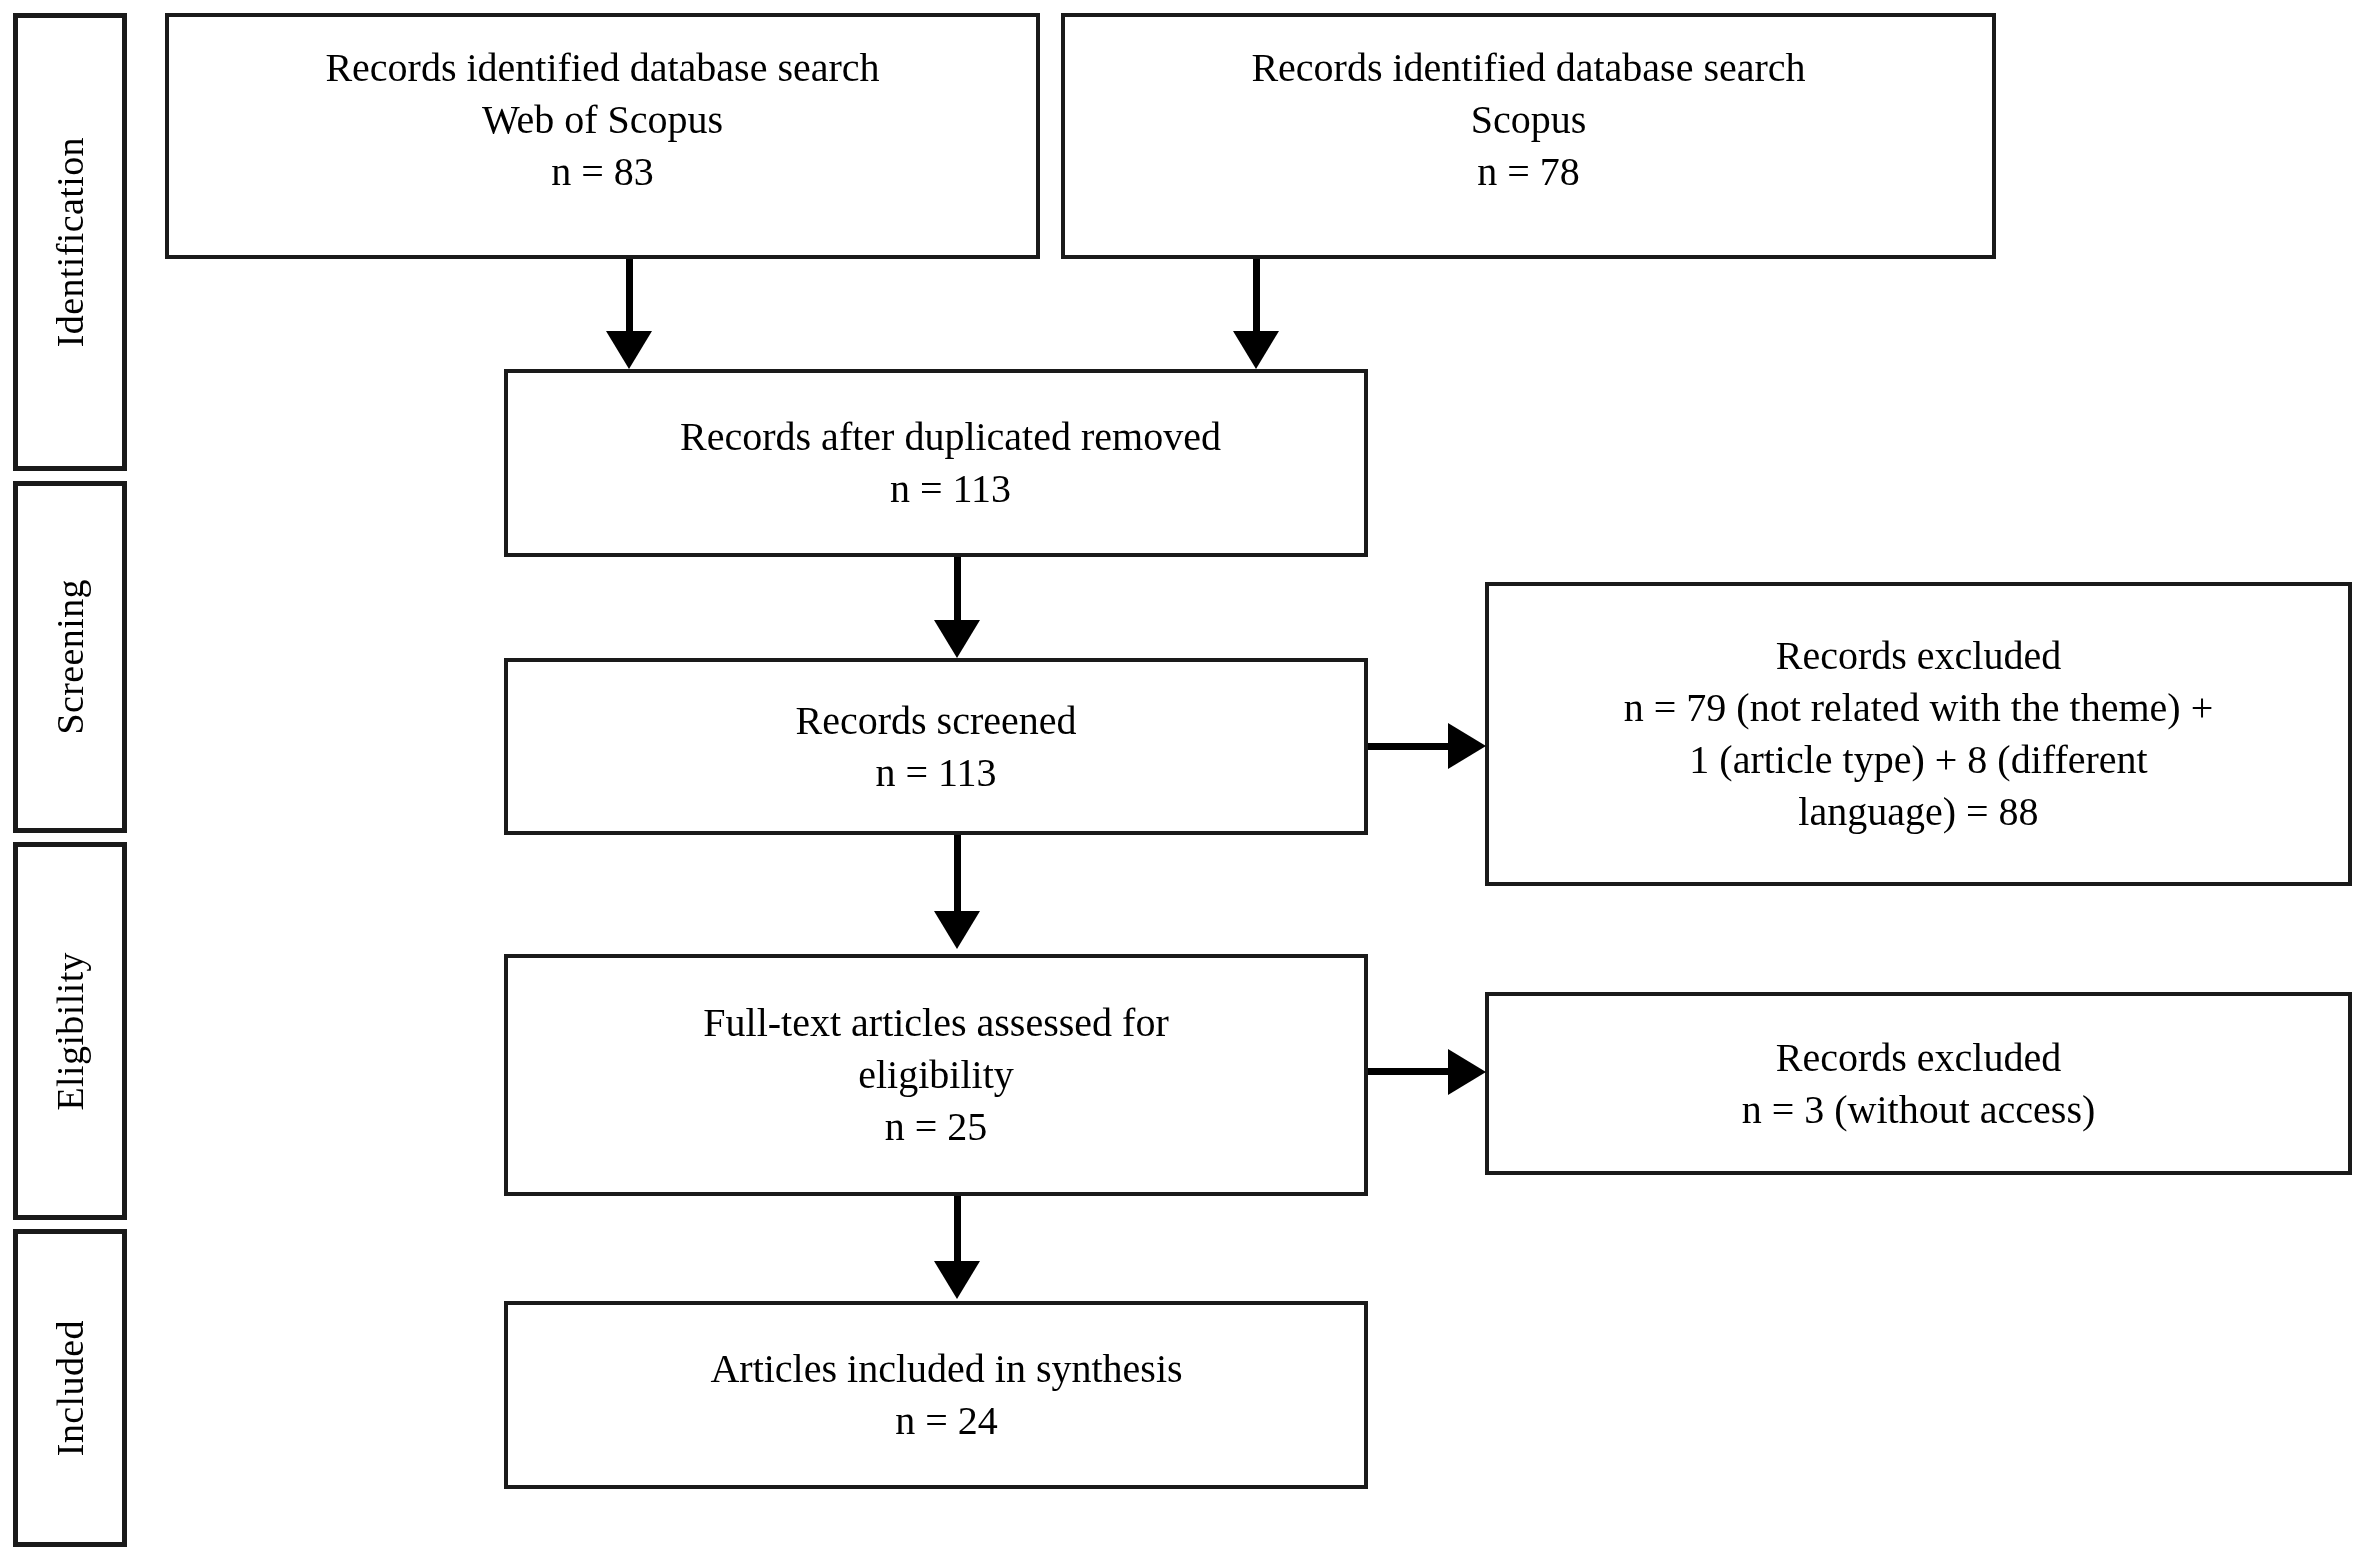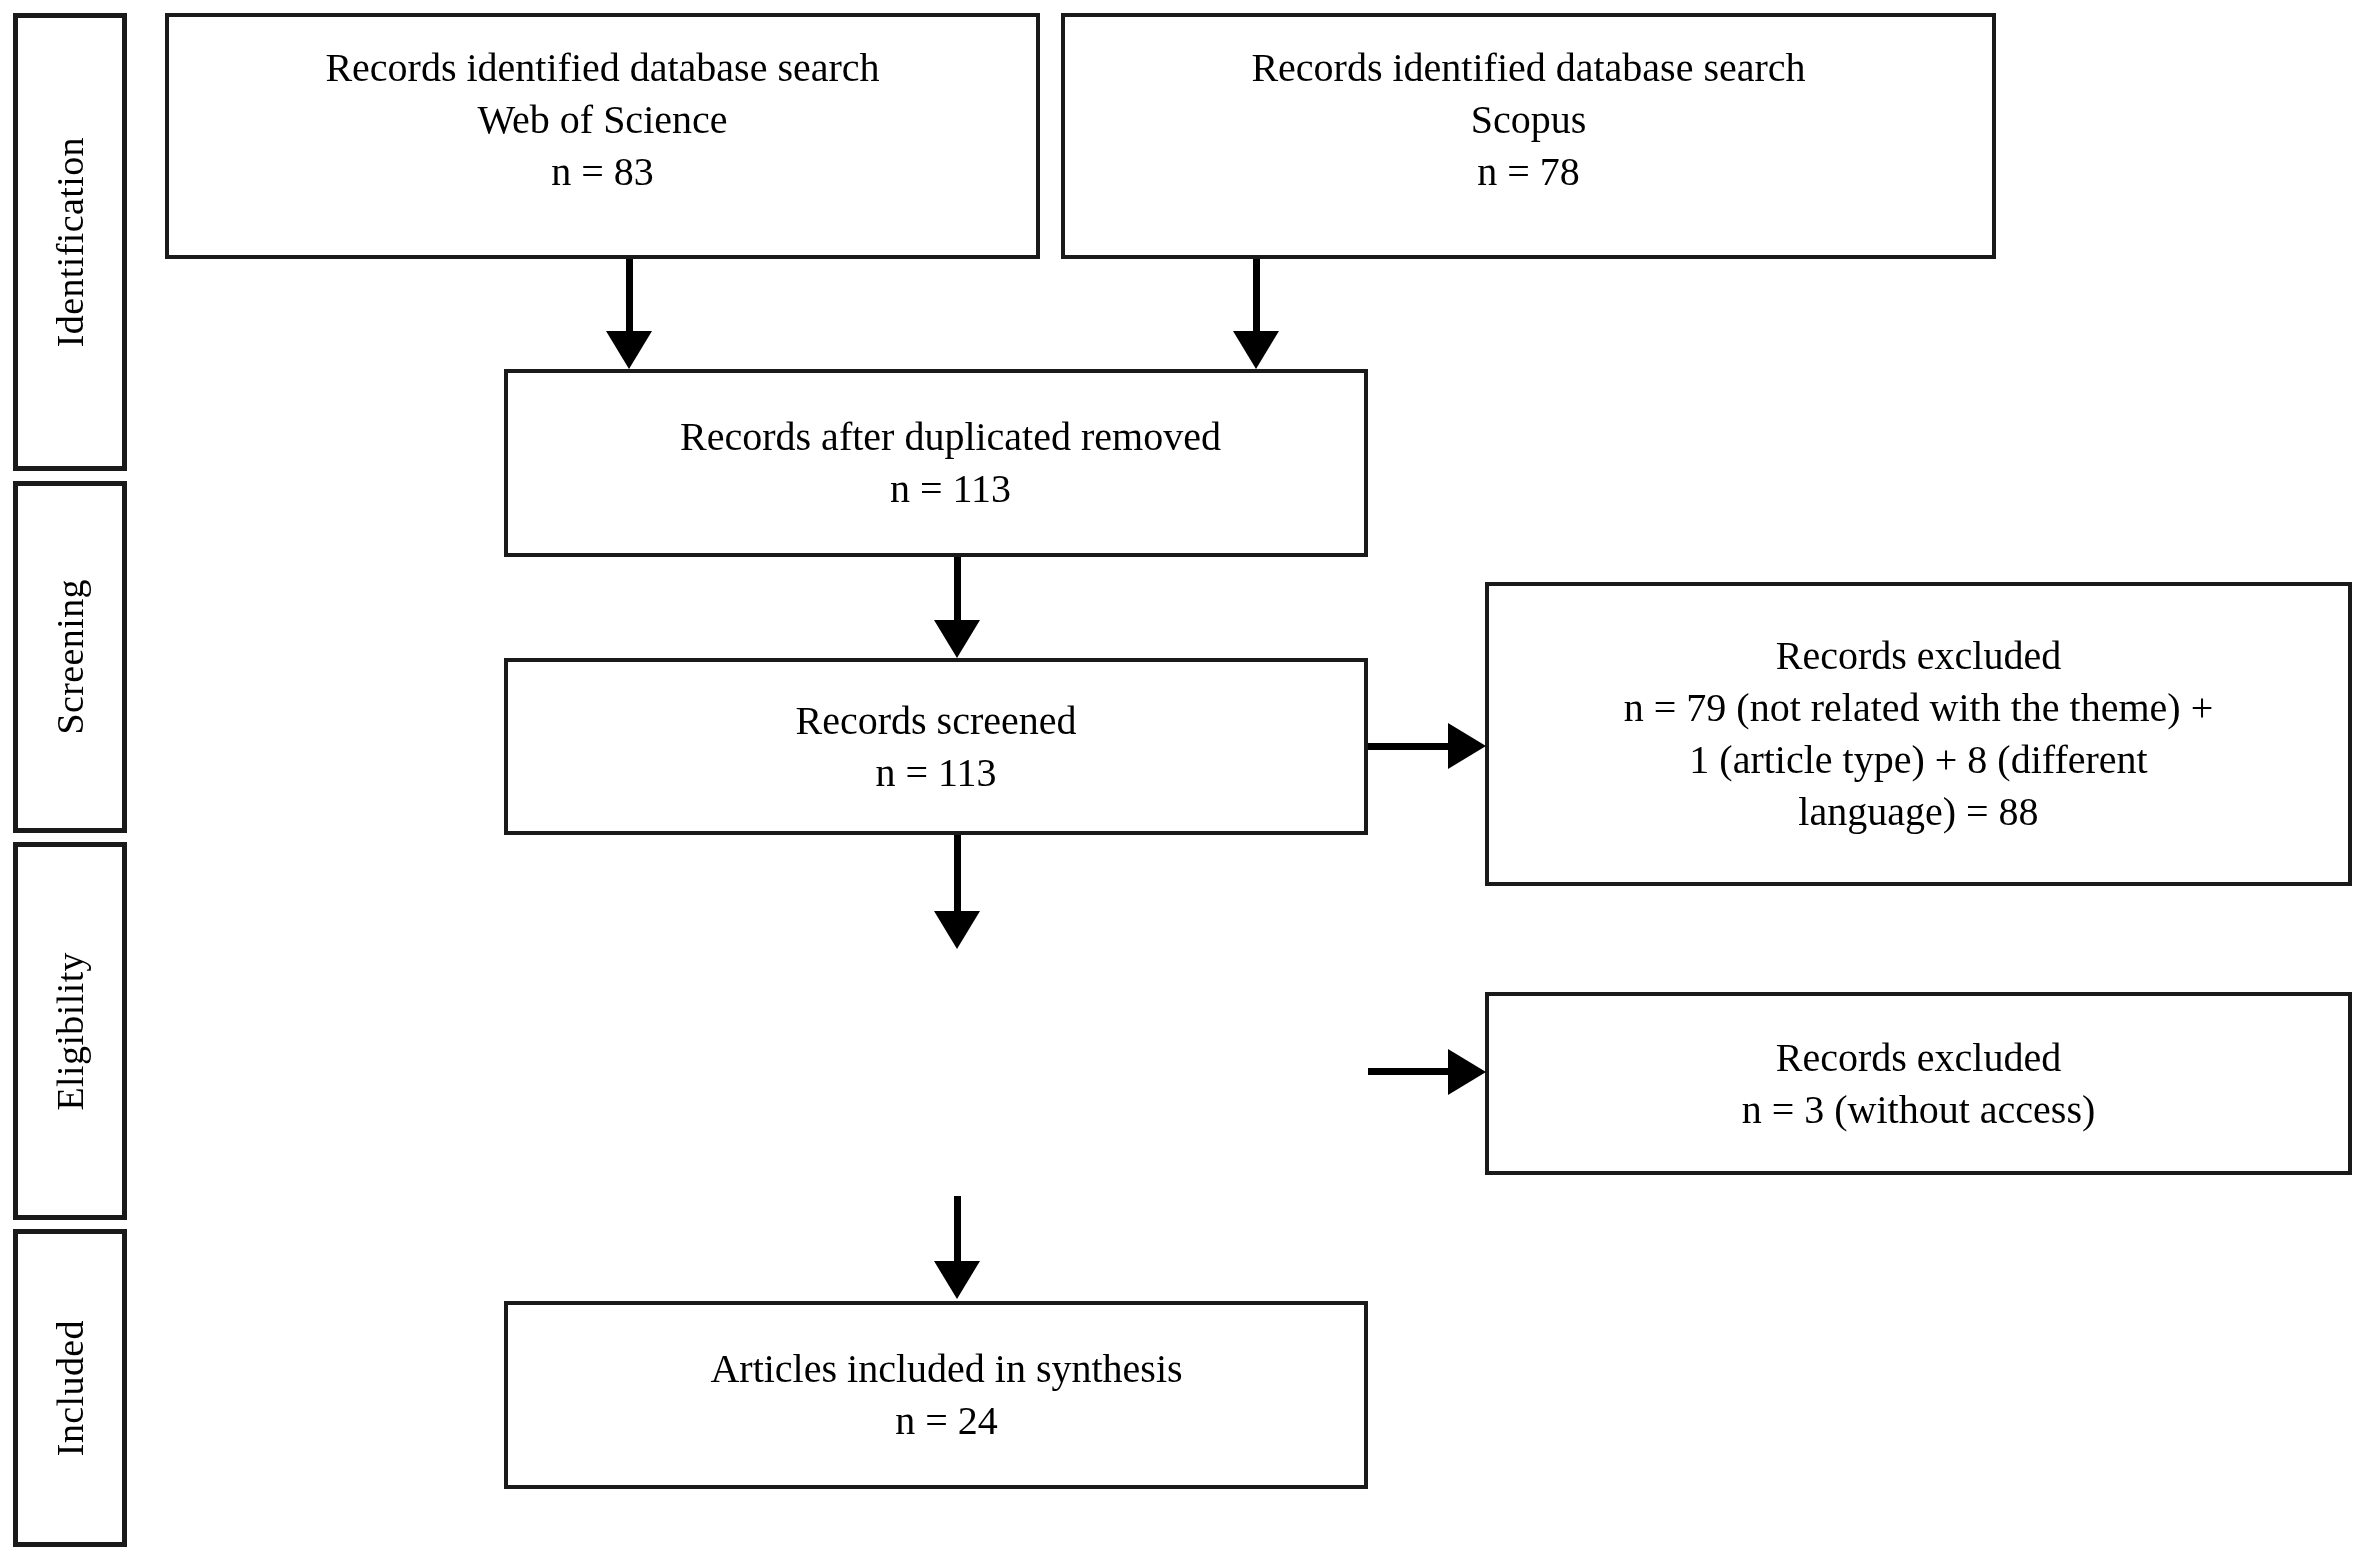--- a/index.html
+++ b/index.html
@@ -101,21 +101,21 @@
   <div class="stage-box" style="left:13px; top:842px; width:114px; height:378px;">
     <span class="stage-label">Eligibility</span>
   </div>
 
   <div class="stage-box" style="left:13px; top:1229px; width:114px; height:318px;">
     <span class="stage-label">Included</span>
   </div>
 
   <div class="flow-box" style="left:165px; top:13px; width:875px; height:246px; justify-content:flex-start; padding-top:24.6px;">
     <div class="flow-line">Records identified database search</div>
-    <div class="flow-line">Web of Science</div>
+    <div class="flow-line">Web of Scopus</div>
     <div class="flow-line">n = 83</div>
   </div>
 
   <div class="flow-box" style="left:1061px; top:13px; width:935px; height:246px; justify-content:flex-start; padding-top:24.6px;">
     <div class="flow-line">Records identified database search</div>
     <div class="flow-line">Scopus</div>
     <div class="flow-line">n = 78</div>
   </div>
 
   <div class="flow-box" style="left:504px; top:369px; width:864px; height:188px;padding-left:48px;">
@@ -128,20 +128,25 @@
     <div class="flow-line">n = 113</div>
   </div>
 
   <div class="flow-box" style="left:1485px; top:582px; width:867px; height:304px;">
     <div class="flow-line">Records excluded</div>
     <div class="flow-line">n = 79 (not related with the theme) +</div>
     <div class="flow-line">1 (article type) + 8 (different</div>
     <div class="flow-line">language) = 88</div>
   </div>
 
+  <div class="flow-box" style="left:504px; top:954px; width:864px; height:242px;">
+    <div class="flow-line">Full-text articles assessed for</div>
+    <div class="flow-line">eligibility</div>
+    <div class="flow-line">n = 25</div>
+  </div>
 
   <div class="flow-box" style="left:1485px; top:992px; width:867px; height:183px;">
     <div class="flow-line">Records excluded</div>
     <div class="flow-line">n = 3 (without access)</div>
   </div>
 
   <div class="flow-box" style="left:504px; top:1301px; width:864px; height:188px;padding-left:40px;">
     <div class="flow-line">Articles included in synthesis</div>
     <div class="flow-line">n = 24</div>
   </div>

